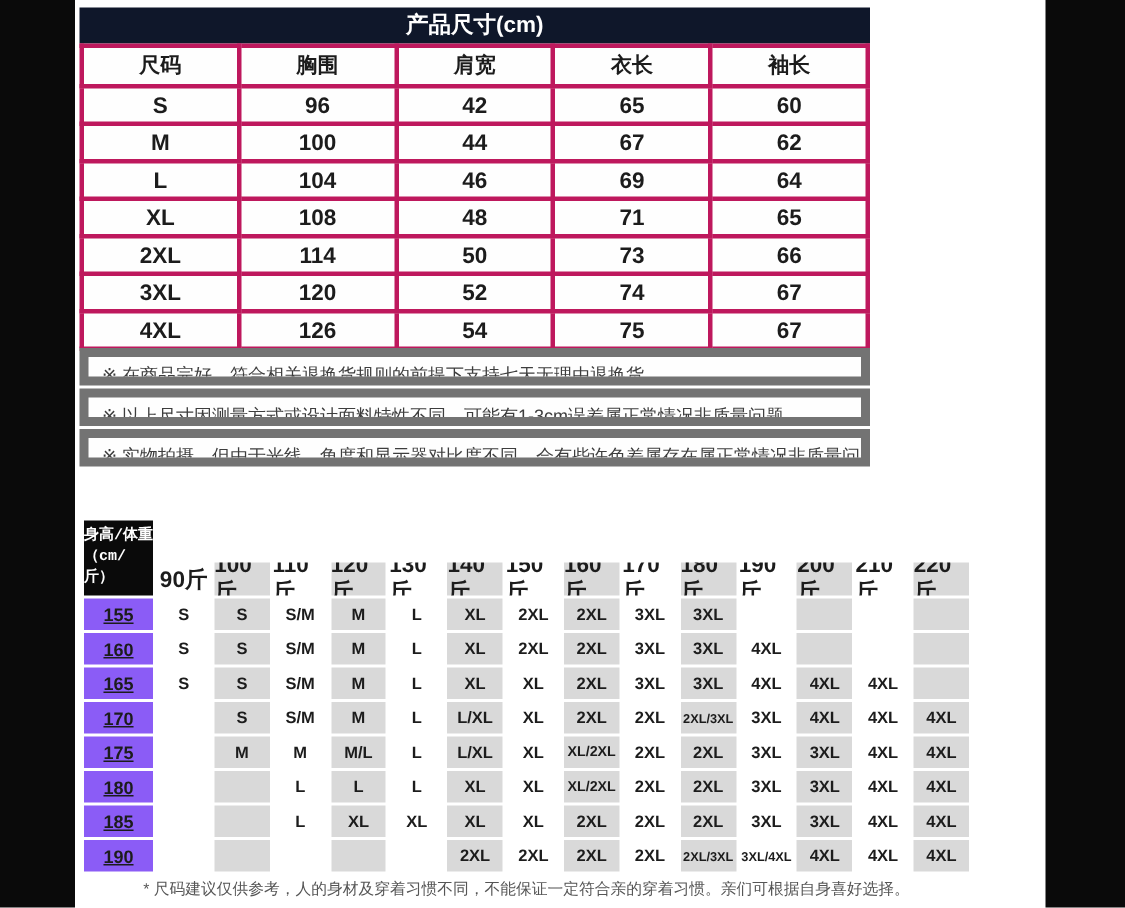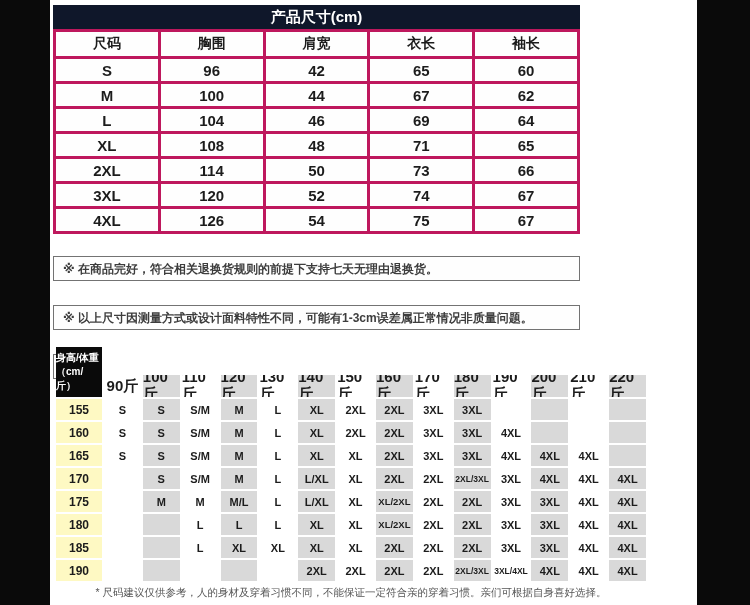--- a/index.html
+++ b/index.html
@@ -22,48 +22,48 @@
   table.size-table th, table.size-table td {
     border:3px solid #be185d; text-align:center; font-weight:bold;
     color:#1c1c1c; background:#fefefe;
   }
   table.size-table th { height:27px; font-size:14px; }
   table.size-table td { height:25px; font-size:15px; }
 
   
   .notes { position:absolute; left:53px; top:232px; width:527px; }
   .note {
-    height:25px; line-height:24px; border:1px solid #737373; background:#fefefe;
-    margin-bottom:2px; padding-left:9px; font-size:12px; font-weight:bold;
-    color:#3d3d3d; white-space:nowrap; overflow:hidden;margin-top:24px;
+    height:25px; line-height:24px; border:6px solid #737373; background:#fefefe;
+    margin-bottom:2px; padding-left:9px; font-size:12px; font-weight:normal;
+    color:#3d3d3d; white-space:nowrap; overflow:hidden;
   }
 
   
   .sugg-section { position:absolute; left:56px; top:347px; width:590px; }
   .sugg-grid {
     display:grid; grid-template-columns:46px repeat(14, 1fr);
     grid-template-rows:26px 22px repeat(8, 21px);
     gap:2px; background:#ffffff; width:100%;
   }
   .corner {
     grid-column:1; grid-row:1 / 3; background:#0a0a0a; color:#ffffff;
     display:flex; flex-direction:column; justify-content:center;
-    font-size:10px; font-weight:bold; line-height:1.4;
+    font-size:10px; font-weight:bold; line-height:1.4;font-family:Liberation Mono, monospace;
   }
   .sugg-title {
     grid-column:2 / 16; grid-row:1; background:#0a0a0a; color:#ffffff;
     display:flex; align-items:center; justify-content:center;
     font-size:16px; font-weight:bold; letter-spacing:10px; text-indent:10px;margin-top:32px;
   }
   .wcell, .hcell, .cell {
     display:flex; align-items:center; justify-content:center;
     font-weight:bold; color:#1c1c1c; overflow:hidden;
   }
   .wcell { font-size:15px; }
-  .hcell { background:#fef9c3; font-size:12px; }
+  .hcell { background:#8b5cf6; font-size:12px;text-decoration:underline; }
   .cell  { font-size:11px; }
   .cell.mid   { font-size:9.5px; }
   .cell.small { font-size:8.5px; }
   .shade-a { background:#ffffff; }
   .shade-b { background:#d9d9d9; }
 
   .footnote {
     position:absolute; left:56px; top:586px; width:590px; text-align:center;
     font-size:10.5px; color:#555555; white-space:nowrap;
   }

